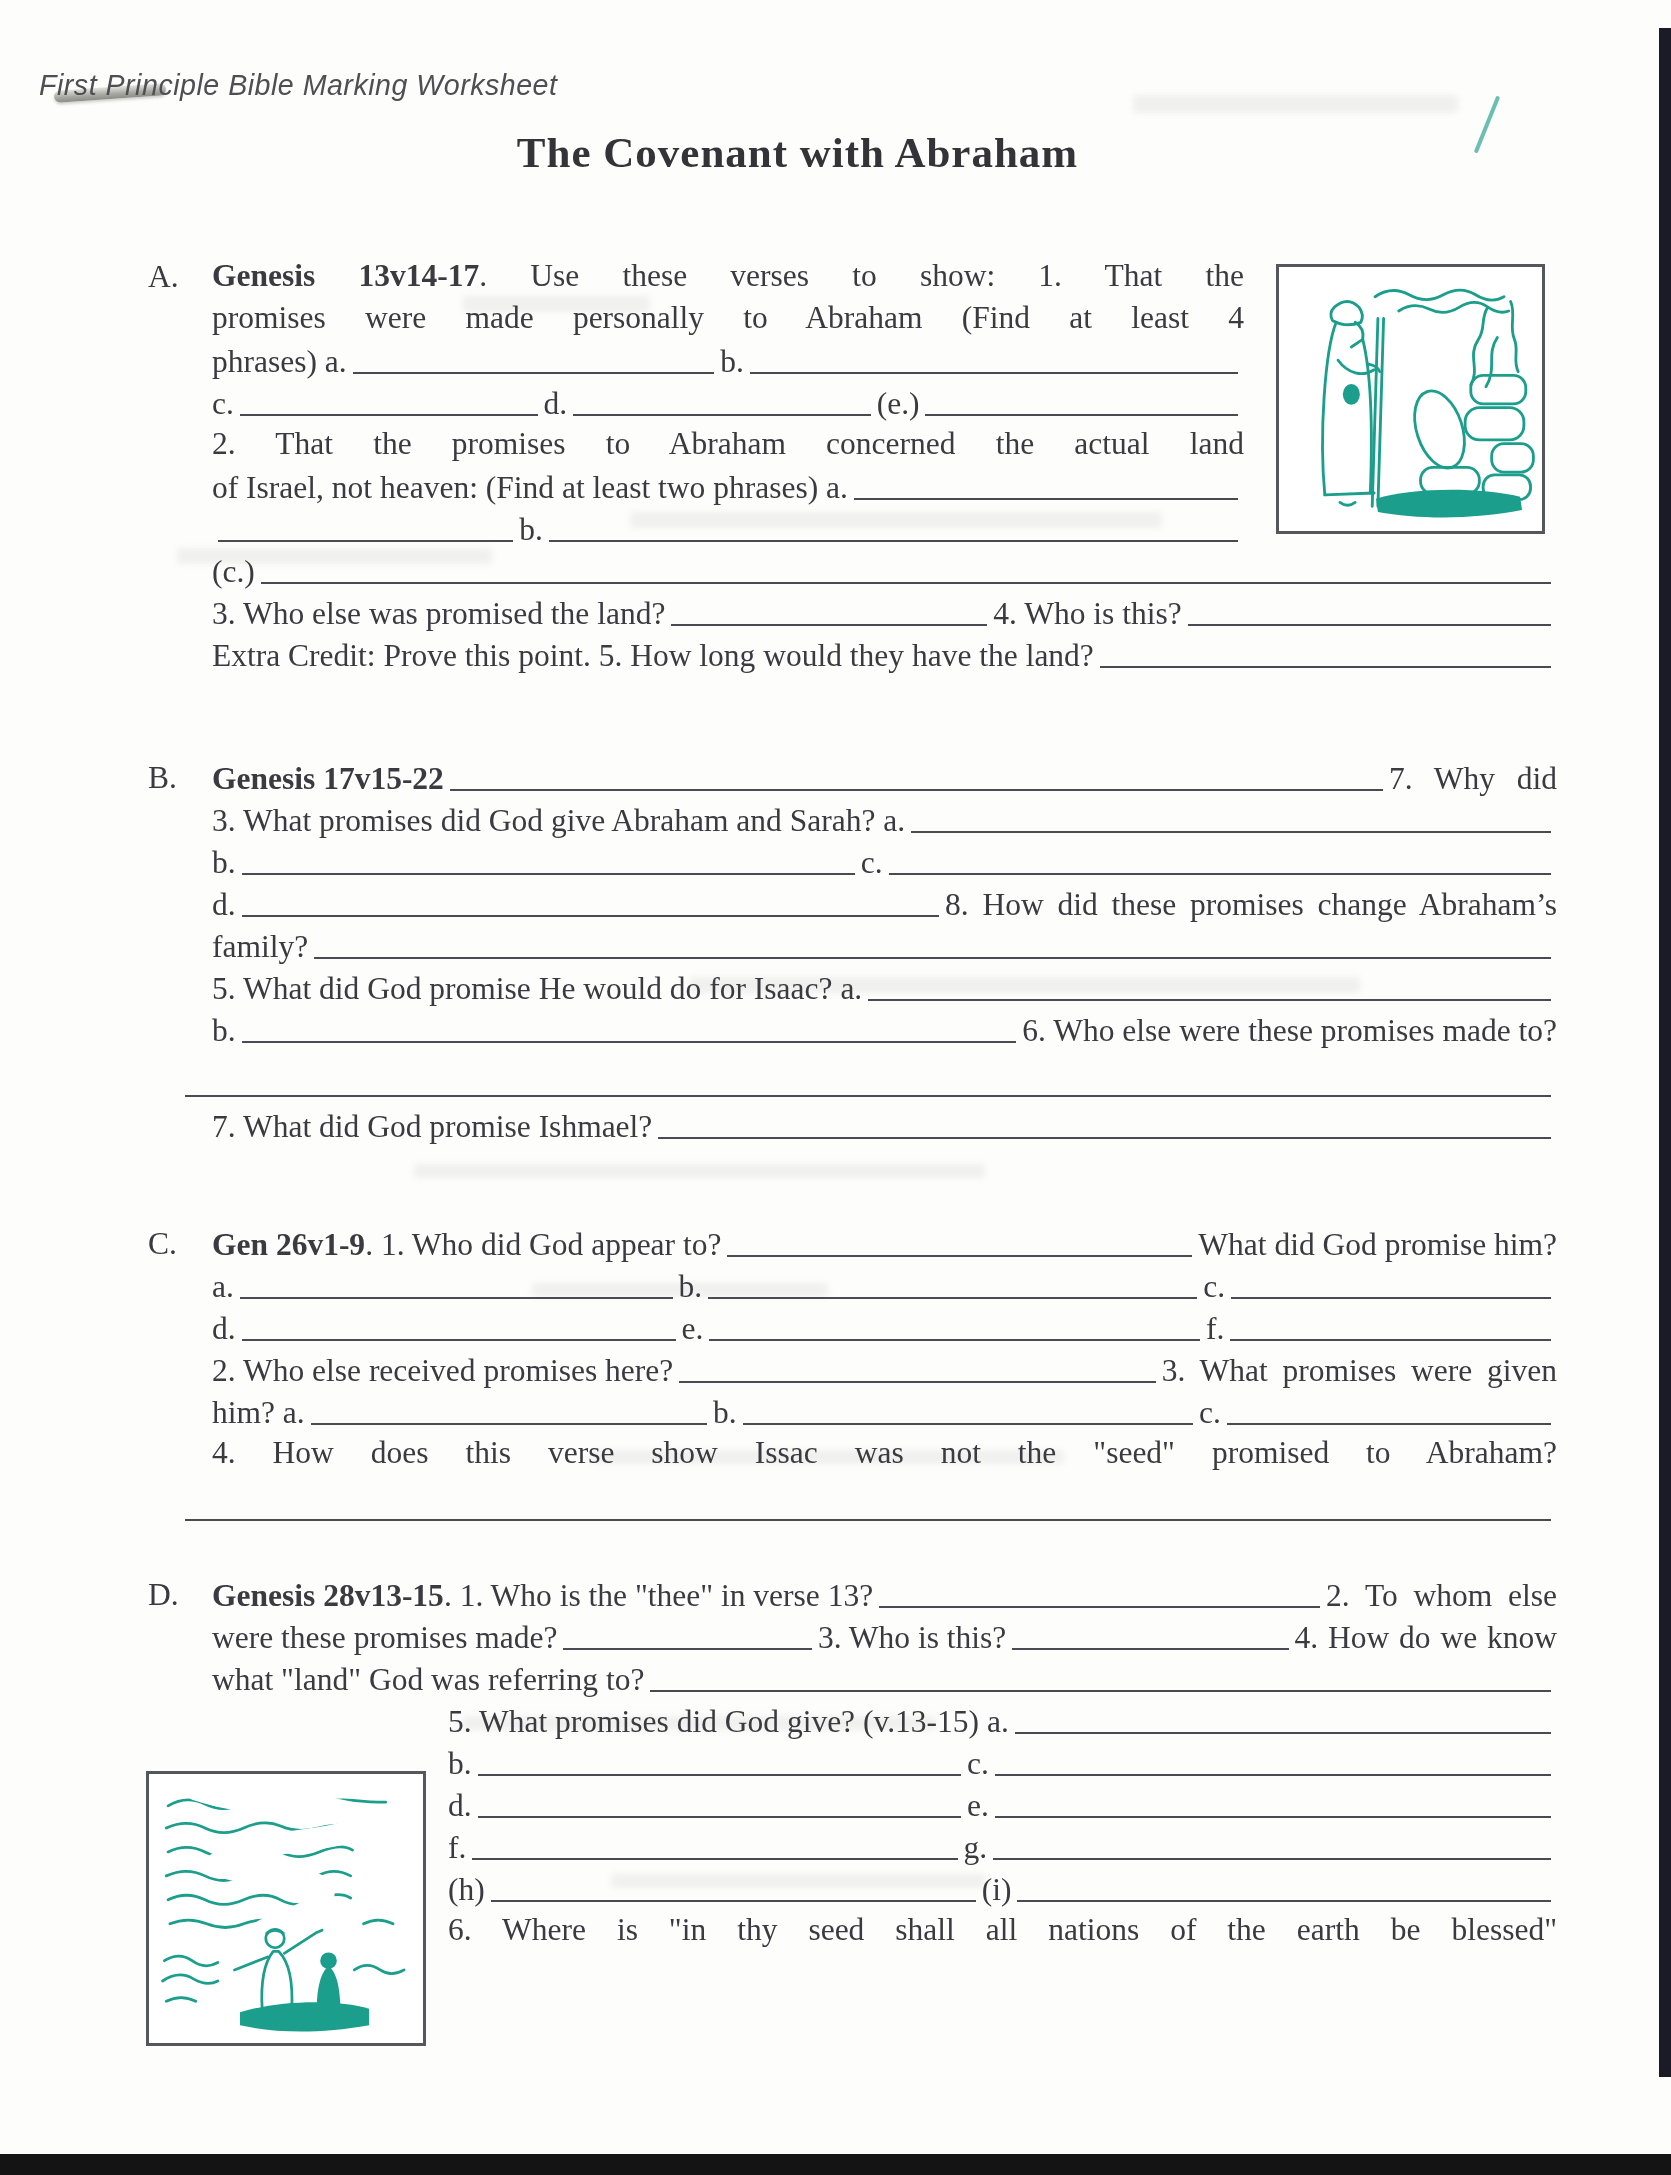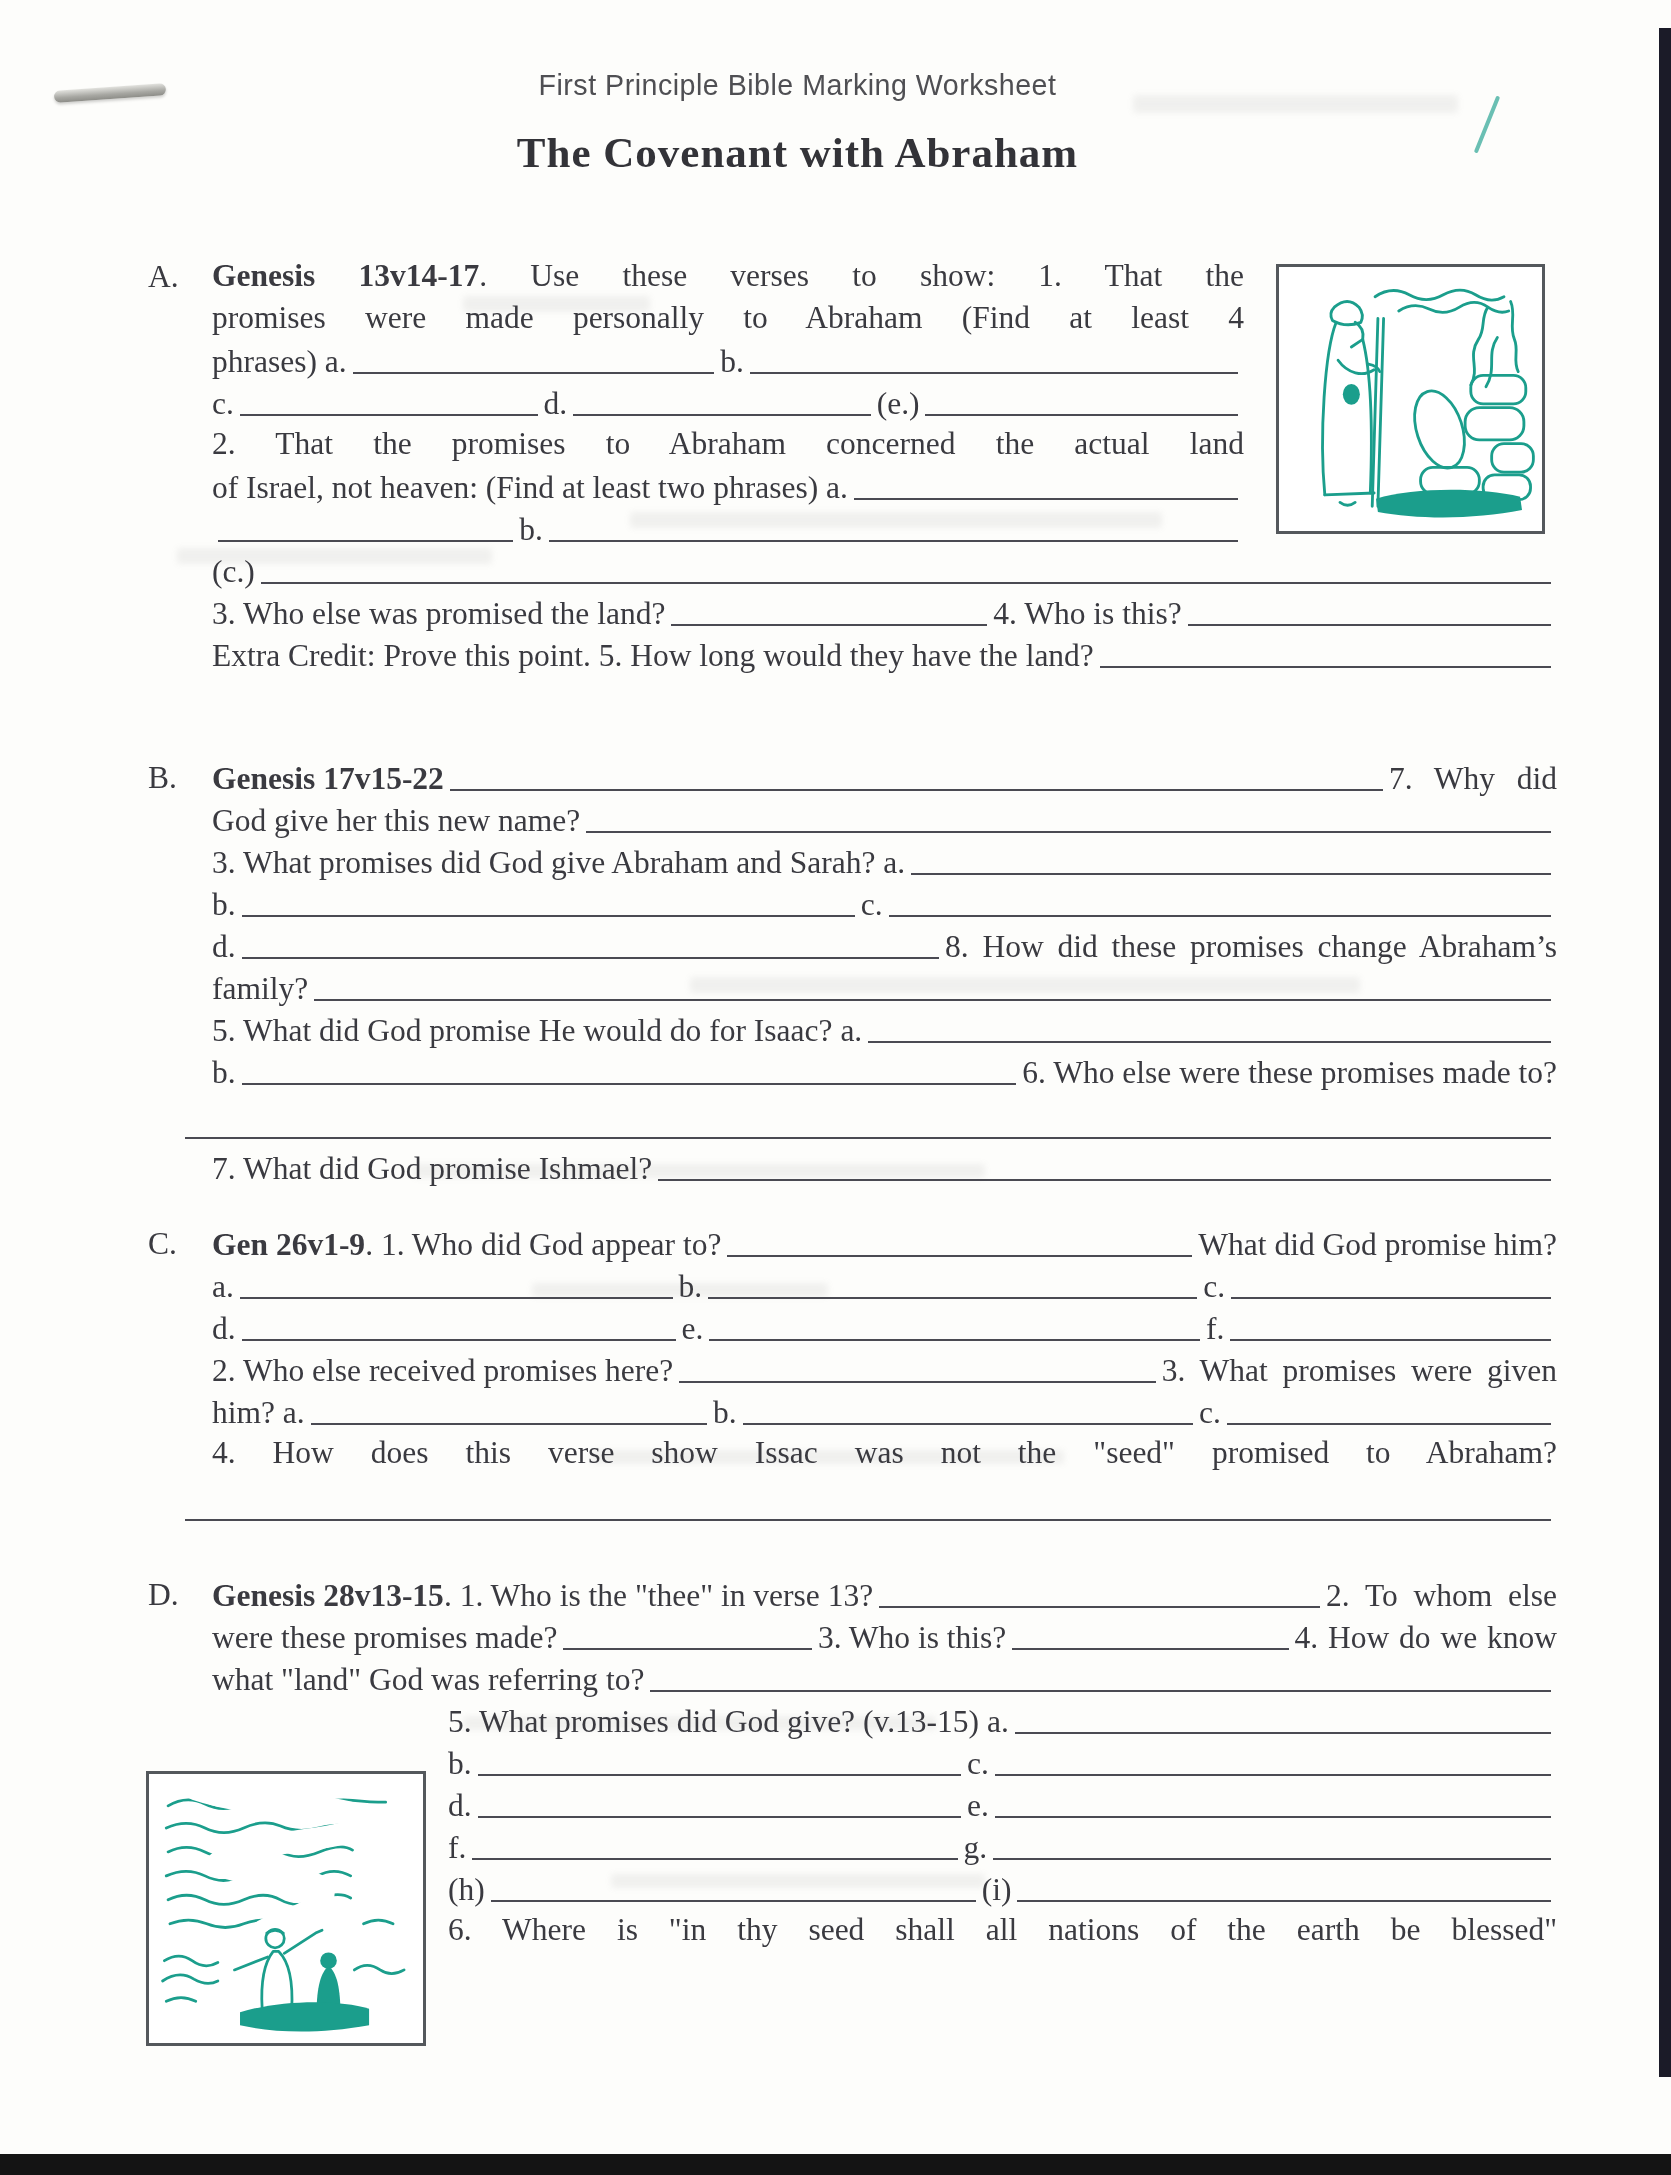--- a/index.html
+++ b/index.html
@@ -1,22 +1,22 @@
 <!DOCTYPE html>
 <html><head>
 <meta charset="utf-8">
 <style>
   html,body{margin:0;padding:0;background:#ffffff;}
   .page{
     position:relative;width:1672px;height:2175px;background:#fdfdfb;overflow:hidden;
     font-family:"Liberation Serif",serif;color:#3a3a40;
   }
   .header{
-    position:absolute;left:39px;top:69px;width:1517px;text-align:center;
-    font-family:"Liberation Sans",sans-serif;font-size:28.6px;color:#4f4f53;letter-spacing:0.5px;
+    position:absolute;left:39px;top:69px;width:1517px;text-align:left;
+    font-family:"Liberation Sans",sans-serif;font-size:28.6px;color:#4f4f53;letter-spacing:0.5px;font-style:italic;
   }
   .title{
     position:absolute;left:39px;top:128px;width:1517px;text-align:center;
     font-size:43px;font-weight:bold;color:#333338;letter-spacing:1px;
   }
   .section{position:absolute;left:148px;width:1409px;}
   .slabel{position:absolute;left:0;top:0;font-size:31.5px;line-height:42px;}
   .sbody{margin-left:64px;}
   .line{display:flex;align-items:flex-end;height:42px;font-size:31.5px;}
   .line .t{white-space:pre;line-height:40px;}
@@ -114,24 +114,20 @@
           </div>
         </div>
       </div>
       <div class="section" style="top: 757px;">
         <span class="slabel">B.</span>
         <div class="sbody">
           <div class="line">
             <span class="t bold">Genesis 17v15-22</span>
             <span class="blank" style="flex-grow: 1;"></span>
             <span class="t" style="word-spacing: 13.8px;">7. Why did</span>
-          </div>
-          <div class="line">
-            <span class="t">God give her this new name?</span>
-            <span class="blank" style="flex-grow: 1;"></span>
           </div>
           <div class="line">
             <span class="t">3. What promises did God give Abraham and Sarah? a.</span>
             <span class="blank" style="flex-grow: 1;"></span>
           </div>
           <div class="line">
             <span class="t">b.</span>
             <span class="blank" style="flex-grow: 1;"></span>
             <span class="t">c.</span>
             <span class="blank" style="flex-grow: 1.08;"></span>

